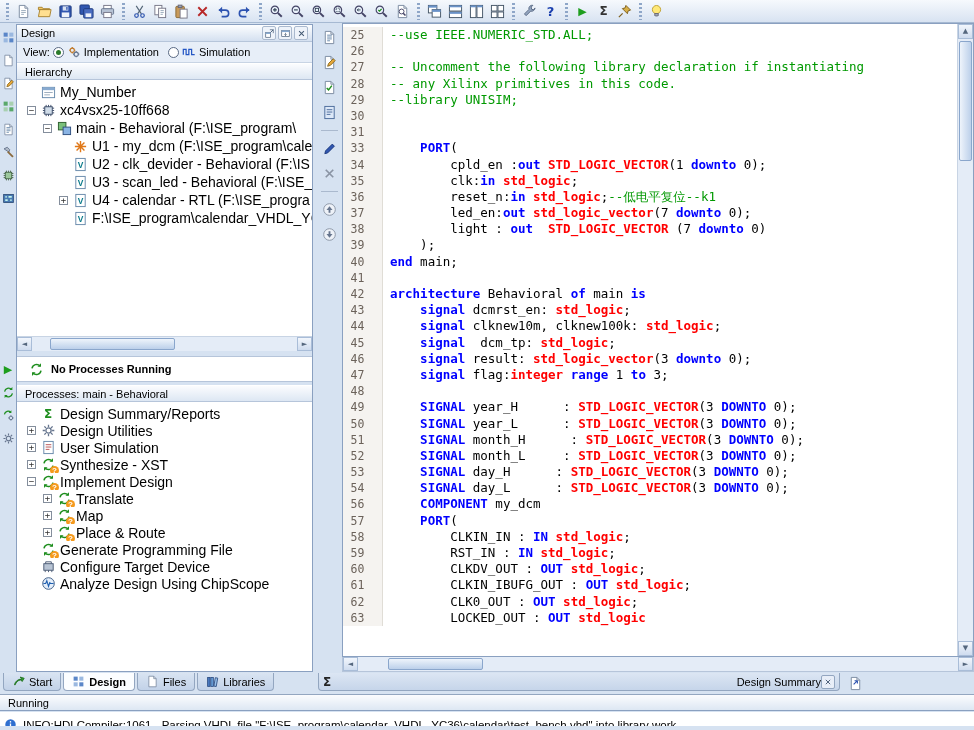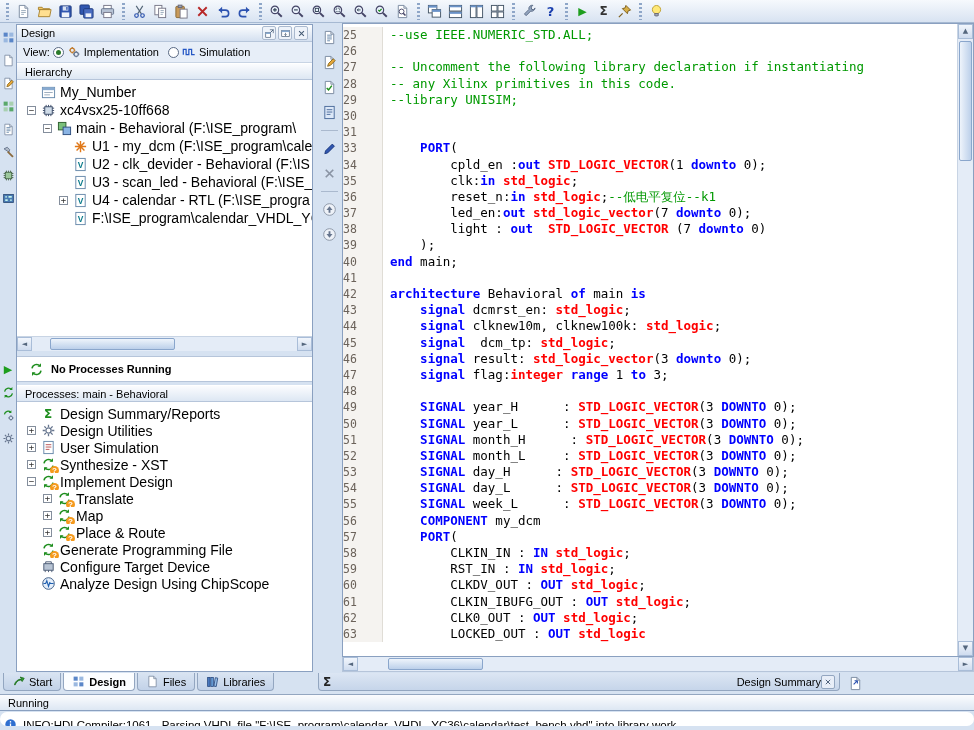--- a/index.html
+++ b/index.html
@@ -77,21 +77,21 @@
   .ebtn { width:21px; height:21px; margin-bottom:4px; display:inline-flex; align-items:center; justify-content:center;
           border-radius:2px; }
   .esep { width:17px; height:1px; background:#aab9ce; margin:3px 0 7px; }
 
   
   .editor { position:absolute; left:342px; top:23px; width:632px; height:634px;
             background:#fff; border:1px solid #8aa0c0; }
   .code { position:absolute; left:0; top:0; right:16px; bottom:0; overflow:hidden; padding-top:3px; }
   .cline { display:flex; height:16.2px; line-height:16.2px;
            font-family:"DejaVu Sans Mono", monospace; font-size:12.5px; white-space:pre; }
-  .lnum { flex:none; width:40px; text-align:left; padding-right:10px; color:#6b625a;
+  .lnum { flex:none; width:40px; text-align:center; padding-right:10px; color:#6b625a;
           background:#f5f3f0; border-right:1px solid #e0ddd6; font-size:11.5px; }
   .ltext { padding-left:7px; }
   .k { color:var(--kw,#0000ff); font-weight:bold; }
   .t { color:var(--ty,#ff0000); font-weight:bold; }
   .c { color:var(--cm,#009900); }
   .vscroll { position:absolute; right:0; top:0; width:16px; bottom:0; background:#e4ecf7; border-left:1px solid #c8d4e4;
              display:flex; flex-direction:column; }
   .vscroll .sarr { width:100%; height:15px; }
   .vtrack { flex:1; position:relative; }
   .vthumb { position:absolute; left:1px; right:1px; top:2px; height:120px;
@@ -115,21 +115,21 @@
   .etlabel { flex:1; text-align:right; }
   .eclose { width:14px; height:14px; display:inline-flex; align-items:center; justify-content:center;
             border:1px solid #93a6c0; background:#e8eef8; border-radius:2px; }
   .eclose svg { width:10px; height:10px; }
 
   
   .console-header { position:absolute; left:0; top:694px; width:974px; height:17px;
                     background:linear-gradient(#fbfcfe,#dde7f3);
                     border-top:1px solid #93a6c0; border-bottom:1px solid #8aa0c0;
                     display:flex; align-items:center; padding:0 8px; }
-  .console-body { position:absolute; left:0; top:712px; width:974px; height:14px; background:#fff; overflow:hidden;border-radius:7px; }
+  .console-body { position:absolute; left:0; top:712px; width:974px; height:14px; background:#fff; overflow:hidden; }
   .console-line { position:absolute; left:4px; top:6px; display:flex; align-items:center; gap:6px;
                   font-size:11.5px; white-space:nowrap; }
   .console-line .ic svg { width:13px; height:13px; }
 </style>
 </head>
 <body>
 
 <div id="app">
 
   <div class="toolbar">
@@ -903,21 +903,20 @@
         <div class="cline"><span class="lnum">45</span><span class="ltext"><span class="">    </span><span class="k">signal</span><span class="">  dcm_tp: </span><span class="t">std_logic</span><span class="">;</span></span></div>
         <div class="cline"><span class="lnum">46</span><span class="ltext"><span class="">    </span><span class="k">signal</span><span class=""> result: </span><span class="t">std_logic_vector</span><span class="">(3 </span><span class="k">downto</span><span class=""> 0);</span></span></div>
         <div class="cline"><span class="lnum">47</span><span class="ltext"><span class="">    </span><span class="k">signal</span><span class=""> flag:</span><span class="t">integer</span><span class=""> </span><span class="k">range</span><span class=""> 1 </span><span class="k">to</span><span class=""> 3;</span></span></div>
         <div class="cline"><span class="lnum">48</span><span class="ltext"></span></div>
         <div class="cline"><span class="lnum">49</span><span class="ltext"><span class="">    </span><span class="k">SIGNAL</span><span class=""> year_H      : </span><span class="t">STD_LOGIC_VECTOR</span><span class="">(3 </span><span class="k">DOWNTO</span><span class=""> 0);</span></span></div>
         <div class="cline"><span class="lnum">50</span><span class="ltext"><span class="">    </span><span class="k">SIGNAL</span><span class=""> year_L      : </span><span class="t">STD_LOGIC_VECTOR</span><span class="">(3 </span><span class="k">DOWNTO</span><span class=""> 0);</span></span></div>
         <div class="cline"><span class="lnum">51</span><span class="ltext"><span class="">    </span><span class="k">SIGNAL</span><span class=""> month_H      : </span><span class="t">STD_LOGIC_VECTOR</span><span class="">(3 </span><span class="k">DOWNTO</span><span class=""> 0);</span></span></div>
         <div class="cline"><span class="lnum">52</span><span class="ltext"><span class="">    </span><span class="k">SIGNAL</span><span class=""> month_L     : </span><span class="t">STD_LOGIC_VECTOR</span><span class="">(3 </span><span class="k">DOWNTO</span><span class=""> 0);</span></span></div>
         <div class="cline"><span class="lnum">53</span><span class="ltext"><span class="">    </span><span class="k">SIGNAL</span><span class=""> day_H      : </span><span class="t">STD_LOGIC_VECTOR</span><span class="">(3 </span><span class="k">DOWNTO</span><span class=""> 0);</span></span></div>
         <div class="cline"><span class="lnum">54</span><span class="ltext"><span class="">    </span><span class="k">SIGNAL</span><span class=""> day_L      : </span><span class="t">STD_LOGIC_VECTOR</span><span class="">(3 </span><span class="k">DOWNTO</span><span class=""> 0);</span></span></div>
-        <div class="cline"><span class="lnum">55</span><span class="ltext"><span class="">    </span><span class="k">SIGNAL</span><span class=""> week_L      : </span><span class="t">STD_LOGIC_VECTOR</span><span class="">(3 </span><span class="k">DOWNTO</span><span class=""> 0);</span></span></div>
         <div class="cline"><span class="lnum">56</span><span class="ltext"><span class="">    </span><span class="k">COMPONENT</span><span class=""> my_dcm</span></span></div>
         <div class="cline"><span class="lnum">57</span><span class="ltext"><span class="">    </span><span class="k">PORT</span><span class="">(</span></span></div>
         <div class="cline"><span class="lnum">58</span><span class="ltext"><span class="">        CLKIN_IN : </span><span class="k">IN</span><span class=""> </span><span class="t">std_logic</span><span class="">;</span></span></div>
         <div class="cline"><span class="lnum">59</span><span class="ltext"><span class="">        RST_IN : </span><span class="k">IN</span><span class=""> </span><span class="t">std_logic</span><span class="">;</span></span></div>
         <div class="cline"><span class="lnum">60</span><span class="ltext"><span class="">        CLKDV_OUT : </span><span class="k">OUT</span><span class=""> </span><span class="t">std_logic</span><span class="">;</span></span></div>
         <div class="cline"><span class="lnum">61</span><span class="ltext"><span class="">        CLKIN_IBUFG_OUT : </span><span class="k">OUT</span><span class=""> </span><span class="t">std_logic</span><span class="">;</span></span></div>
         <div class="cline"><span class="lnum">62</span><span class="ltext"><span class="">        CLK0_OUT : </span><span class="k">OUT</span><span class=""> </span><span class="t">std_logic</span><span class="">;</span></span></div>
         <div class="cline"><span class="lnum">63</span><span class="ltext"><span class="">        LOCKED_OUT : </span><span class="k">OUT</span><span class=""> </span><span class="t">std_logic</span></span></div>
       </div>
     <div class="vscroll">

